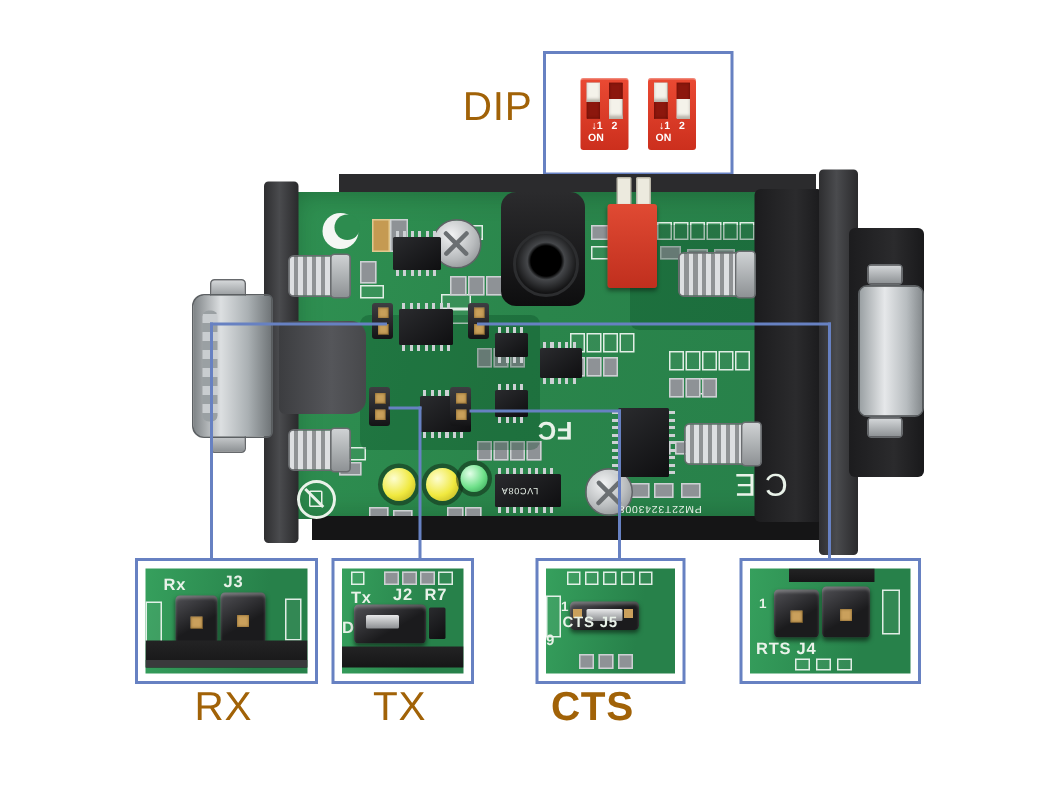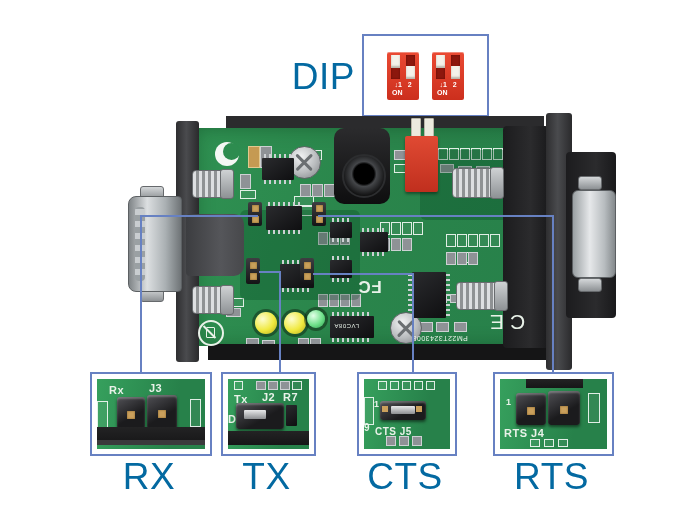--- a/index.html
+++ b/index.html
@@ -1,21 +1,21 @@
 <!DOCTYPE html>
 <html><head>
 <meta charset="utf-8">
 <style>
   html,body{margin:0;padding:0;background:#fff;}
   .stage{position:relative;width:700px;height:530px;background:#fff;overflow:hidden;
          font-family:"Liberation Sans",sans-serif;}
   .abs{position:absolute;}
 
   
-  .big-label{color:#0369a1;font-size:37px;letter-spacing:0.5px;}
+  .big-label{color:#a16207;font-size:27px;letter-spacing:0.5px;}
   .cbox{border:2px solid #6781c2;background:#fff;}
   .leader{background:#6781c2;z-index:40;}
 
   
   .dipbox{left:362px;top:34px;width:123px;height:79px;display:flex;align-items:center;
           justify-content:center;gap:13px;}
   .dip-switch{position:relative;width:32px;height:48px;background:linear-gradient(#ea4a33,#cc2f1d);
               border-radius:2px;box-shadow:inset 0 1px 0 rgba(255,255,255,.35);}
   .slots{position:absolute;top:3px;left:4px;right:4px;display:flex;justify-content:space-between;}
   .slot{position:relative;width:9px;height:24px;background:#8c170d;box-shadow:inset 0 0 2px #5e0c05;}
@@ -307,40 +307,39 @@
       <div class="abs chip-w" style="left:50px;top:2px;width:7px;height:7px;"></div>
       <div class="abs chip-w" style="left:62px;top:2px;width:7px;height:7px;"></div>
       <div class="abs chip-w" style="left:0;top:18px;width:8px;height:26px;"></div>
       <span class="silk" style="left:10px;top:20px;font-size:9px;">1</span>
       <div class="cap" style="left:16px;top:22px;width:46px;height:19px;">
         <div class="slotmetal" style="left:11px;top:5px;width:24px;height:8px;"></div>
       </div>
       <div class="abs" style="left:18px;top:27px;width:6px;height:6px;background:#caa05c;"></div>
       <div class="abs" style="left:52px;top:27px;width:6px;height:6px;background:#caa05c;"></div>
       <span class="silk" style="left:0;top:43px;font-size:10px;">9</span>
-      <span class="silk" style="left:11px;top:47px;font-size:10px;">CTS J5</span>
+      <span class="silk" style="left:11px;top:31px;font-size:10px;">CTS J5</span>
       <div class="abs chip-g" style="left:22px;top:57px;width:8px;height:8px;"></div>
       <div class="abs chip-g" style="left:35px;top:57px;width:8px;height:8px;"></div>
       <div class="abs chip-g" style="left:48px;top:57px;width:8px;height:8px;"></div>
     </div>
   </div>
-  <div class="abs big-label" style="left:357px;top:456px;width:96px;text-align:center;">CTS</div>
+  <div class="abs big-label" style="left:347px;top:456px;width:96px;text-align:center;font-weight:bold;">CTS</div>
 
   <div class="abs cbox" style="left:493px;top:372px;width:117px;height:80px;">
     <div class="scene">
       <div class="darkband" style="left:26px;right:24px;top:0;height:9px;"></div>
       <span class="silk" style="left:6px;top:18px;font-size:9px;">1</span>
       <div class="cap" style="left:16px;top:14px;width:30px;height:32px;">
           <i></i>
         </div>
       <div class="cap" style="left:48px;top:12px;width:32px;height:34px;">
           <i></i>
         </div>
       <div class="abs chip-w" style="left:88px;top:14px;width:10px;height:28px;"></div>
       <span class="silk" style="left:4px;top:48px;">RTS J4</span>
       <div class="abs chip-w" style="left:30px;top:60px;width:8px;height:6px;"></div>
       <div class="abs chip-w" style="left:44px;top:60px;width:8px;height:6px;"></div>
       <div class="abs chip-w" style="left:58px;top:60px;width:8px;height:6px;"></div>
     </div>
   </div>
-  <div class="abs big-label" style="left:493px;top:456px;width:117px;text-align:center;">RTS</div>
 
 </div>
 
 </body></html>

